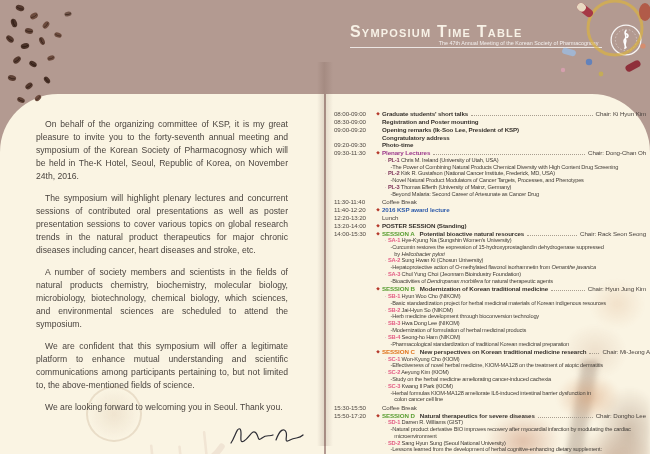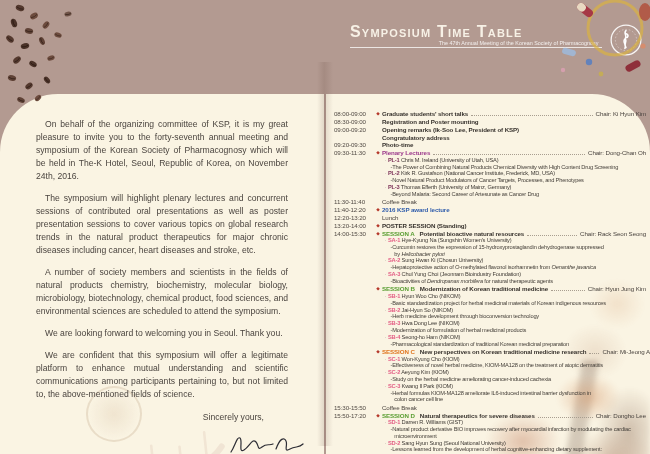--- a/index.html
+++ b/index.html
@@ -105,25 +105,24 @@
           <line x1="222" y1="62" x2="222" y2="88"></line>
         </g>
         <path d="M-8 120 C 30 80, 60 140, 100 100" stroke="#e9b9c4" stroke-width="3" opacity=".5"></path>
       </g>
     </svg>
 
     <div id="letter">
       <div>
           <p class="para">On behalf of the organizing committee of KSP, it is my great pleasure to invite you to the forty-seventh annual meeting and symposium of the Korean Society of Pharmacognosy which will be held in The-K Hotel, Seoul, Republic of Korea, on November 24th, 2016.</p>
           <p class="para">The symposium will highlight plenary lectures and concurrent sessions of contributed oral presentations as well as poster presentation sessions to cover various topics on global research trends in the natural product therapeutics for major chronic diseases including cancer, heart diseases and stroke, etc.</p>
-          <p class="para">A number of society members and scientists in the fields of natural products chemistry, biochemistry, molecular biology, microbiology, biotechnology, chemical product, food sciences, and environmental sciences are scheduled to attend the symposium.</p>
+          <p class="para">A number of society members and scientists in the fields of natural products chemistry, biochemistry, molecular biology, microbiology, biotechnology, chemical biology, which sciences, and environmental sciences are scheduled to attend the symposium.</p>
+          <p class="para">We are confident that this symposium will offer a legitimate platform to enhance mutual understanding and scientific communications among participants pertaining to, but not limited to, the above-mentioned fields of science.</p>
           <p class="para">We are looking forward to welcoming you in Seoul. Thank you.</p>
-          <p class="para">We are confident that this symposium will offer a legitimate platform to enhance mutual understanding and scientific communications among participants pertaining to, but not limited to, the above-mentioned fields of science.</p>
-        </div>
-      <div id="closing">Sincerely yours,</div>
+        </div>
       <div id="sig-block">
         <svg id="signature-svg" width="78" height="26" viewBox="0 0 78 26">
           <path d="M3 20 C 7 14, 9 4, 12 6 C 15 8, 10 22, 16 18 C 22 14, 24 6, 28 10 C 31 13, 29 19, 34 15 C 39 11, 41 14, 45 12 M 48 17 C 52 6, 56 5, 58 9 C 60 13, 55 21, 62 17 C 68 14, 71 16, 75 12" stroke="#2d2d35" stroke-width="1.2" fill="none" stroke-linecap="round"></path>
         </svg>
         <div id="signer-name">Ik-Soo Lee, Ph.D.</div>
         <div id="signer-title">KSP President</div>
       </div>
     </div>
   </div>
 

